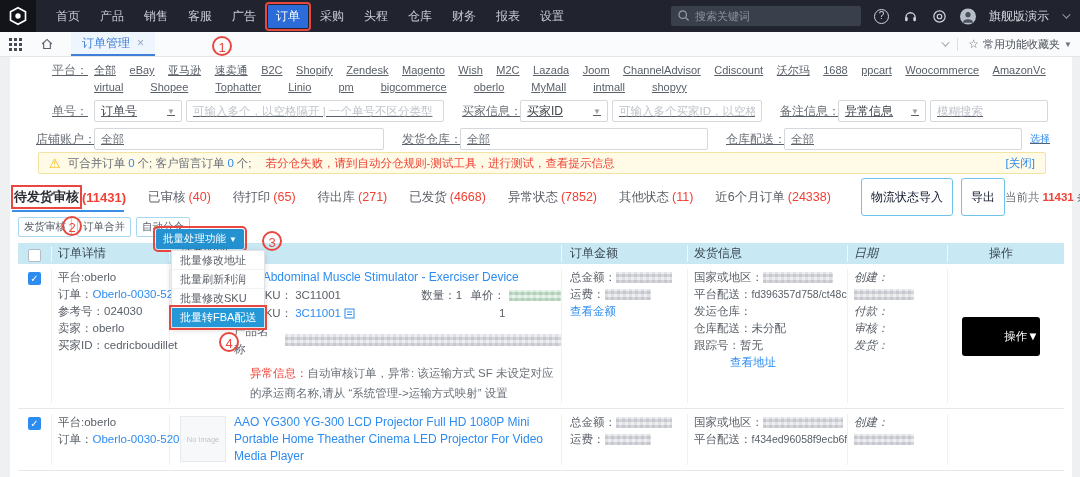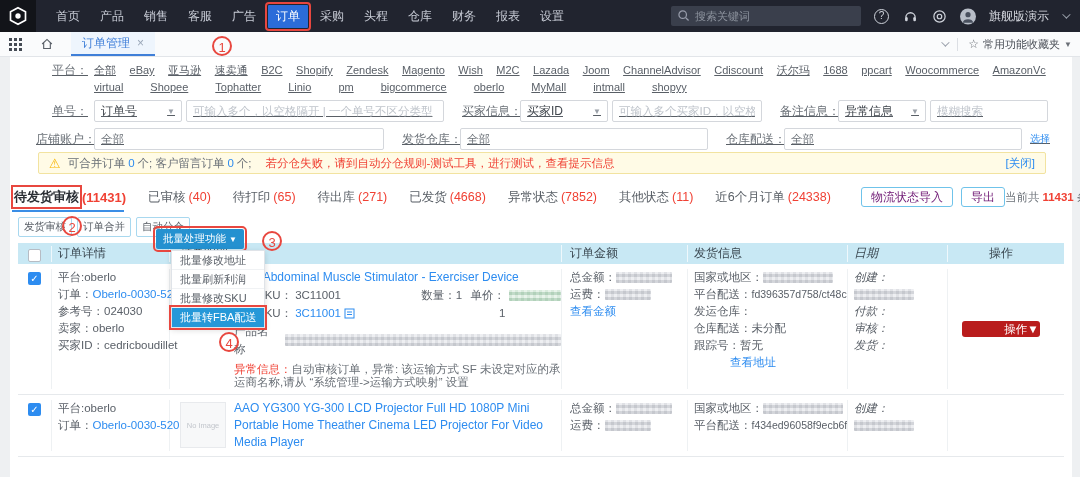--- a/index.html
+++ b/index.html
@@ -60,21 +60,21 @@
   .notice .alert{color:#f04134;margin-left:14px;}
   .notice .close{margin-left:auto;color:#2d8cf0;cursor:pointer;}
 
   
   .stabs{position:relative;display:flex;align-items:center;margin-top:8px;padding:0 8px 0 4px;height:30px;}
   .underline{position:absolute;left:2px;bottom:0;width:112px;height:2px;background:#3a8ee6;}
   .stab{display:flex;align-items:center;margin-right:22px;white-space:nowrap;cursor:pointer;font-size:12.5px;color:#595f66;}
   .stab .cnt{color:#f04134;margin-left:3px;}
   .stab.active{color:#2b2f35;font-weight:bold;font-size:13px;}
   .stab.active .cnt{font-weight:bold;}
-  .sbtn{height:20px;border:1px solid #6fc3ea;background:#fff;color:#701a75;border-radius:3px;font-size:12px;padding:0 9px;margin-left:8px;font-family:inherit;cursor:pointer;white-space:nowrap;}
+  .sbtn{height:38px;border:1px solid #6fc3ea;background:#fff;color:#0f172a;border-radius:3px;font-size:12px;padding:0 9px;margin-left:8px;font-family:inherit;cursor:pointer;white-space:nowrap;}
   .ssum{margin-left:auto;font-size:11.5px;color:#6a7077;white-space:nowrap;}
   .ssum b{color:#f04134;margin:0 3px;}
 
   
   .actions{display:flex;align-items:center;margin-top:4px;padding-left:8px;height:22px;}
   .abtn{height:20px;border:1px solid #a8d8ef;background:#fdfeff;color:#5a6068;border-radius:2px;font-size:10.5px;padding:0 5px;margin-right:5px;font-family:inherit;cursor:pointer;white-space:nowrap;}
   .batchbtn{position:relative;height:20px;background:#2491d0;color:#fff;border:none;border-radius:2px;font-size:10.5px;padding:0 7px;font-family:inherit;cursor:pointer;white-space:nowrap;}
   .batchbtn .dn{font-size:8px;margin-left:3px;}
 
   
@@ -99,23 +99,23 @@
   .chkbox.off{background:#fff;border:1px solid #b6bcc4;}
   .prod{display:flex;}
   .noimg{width:46px;height:46px;flex:none;background:#f7f8f9;border:1px solid #e8eaed;display:flex;align-items:center;justify-content:center;font-size:7.5px;color:#c2c6cc;margin-top:2px;}
   .pbody{margin-left:8px;flex:1;min-width:0;}
   .ptitle{color:#2d8cf0;cursor:pointer;font-size:12px;line-height:17px;}
   .skuline{display:flex;align-items:center;line-height:18px;}
   .skupart{width:235px;white-space:nowrap;display:flex;align-items:center;gap:3px;}
   .qtypart{width:62px;white-space:nowrap;}
   .qty2{padding-left:30px;}
   .pricepart{display:flex;align-items:center;gap:4px;white-space:nowrap;}
-  .exline{margin-top:5px;line-height:13px;color:#6a7077;}
+  .exline{margin-top:5px;line-height:20px;color:#6a7077;margin-left:16px;}
   .exline .exlabel{color:#f04134;}
-  .opbtn{width:78px;height:16px;background:#b91c1c;color:#fff;border:none;border-radius:3px;font-size:11.5px;font-family:inherit;cursor:pointer;padding-left:41px;}
+  .opbtn{width:78px;height:39px;background:#000000;color:#fff;border:none;border-radius:3px;font-size:11.5px;font-family:inherit;cursor:pointer;padding-left:41px;}
   .addr{padding-left:36px;}
   .shpline{white-space:nowrap;overflow:hidden;}
 
   
   .mz{display:inline-block;vertical-align:middle;border-radius:1px;
     background-image:repeating-linear-gradient(0deg,rgba(178,181,188,.45) 0 3px,rgba(236,237,240,.45) 3px 6px),
       repeating-linear-gradient(90deg,#d5d7dc 0 3px,#eff0f3 3px 6px);}
   .mz.green{background-image:repeating-linear-gradient(0deg,rgba(150,192,162,.5) 0 3px,rgba(228,242,231,.5) 3px 6px),
       repeating-linear-gradient(90deg,#cde2d2 0 3px,#ecf5ee 3px 6px);}
 

